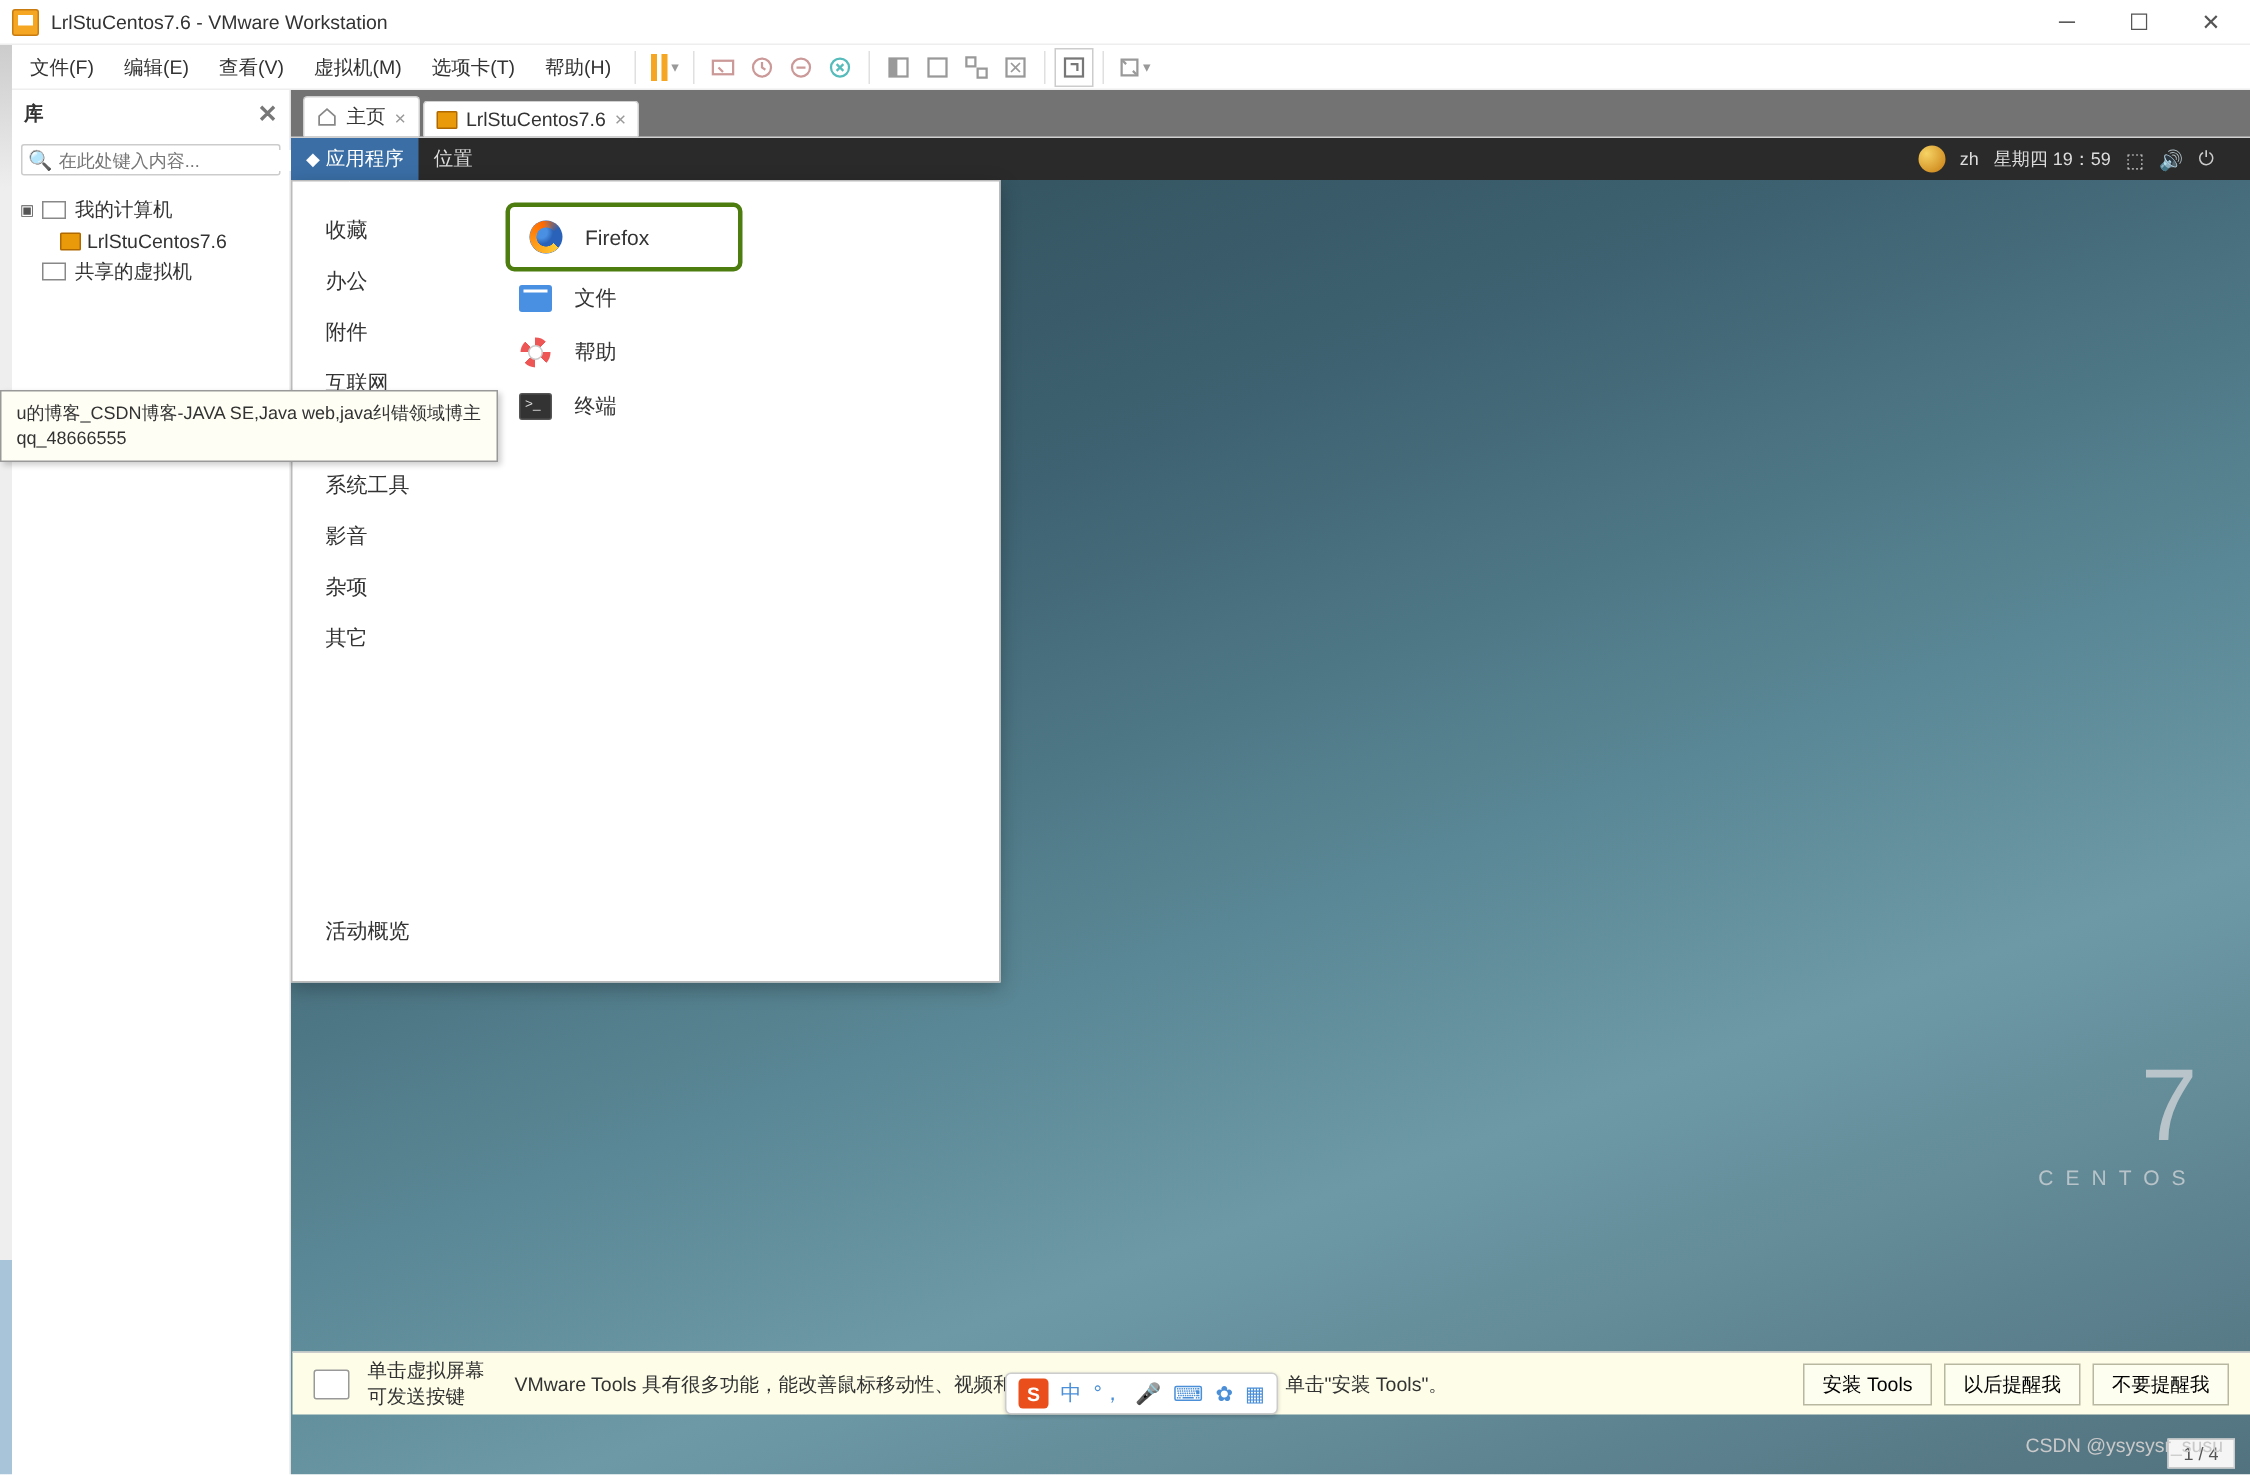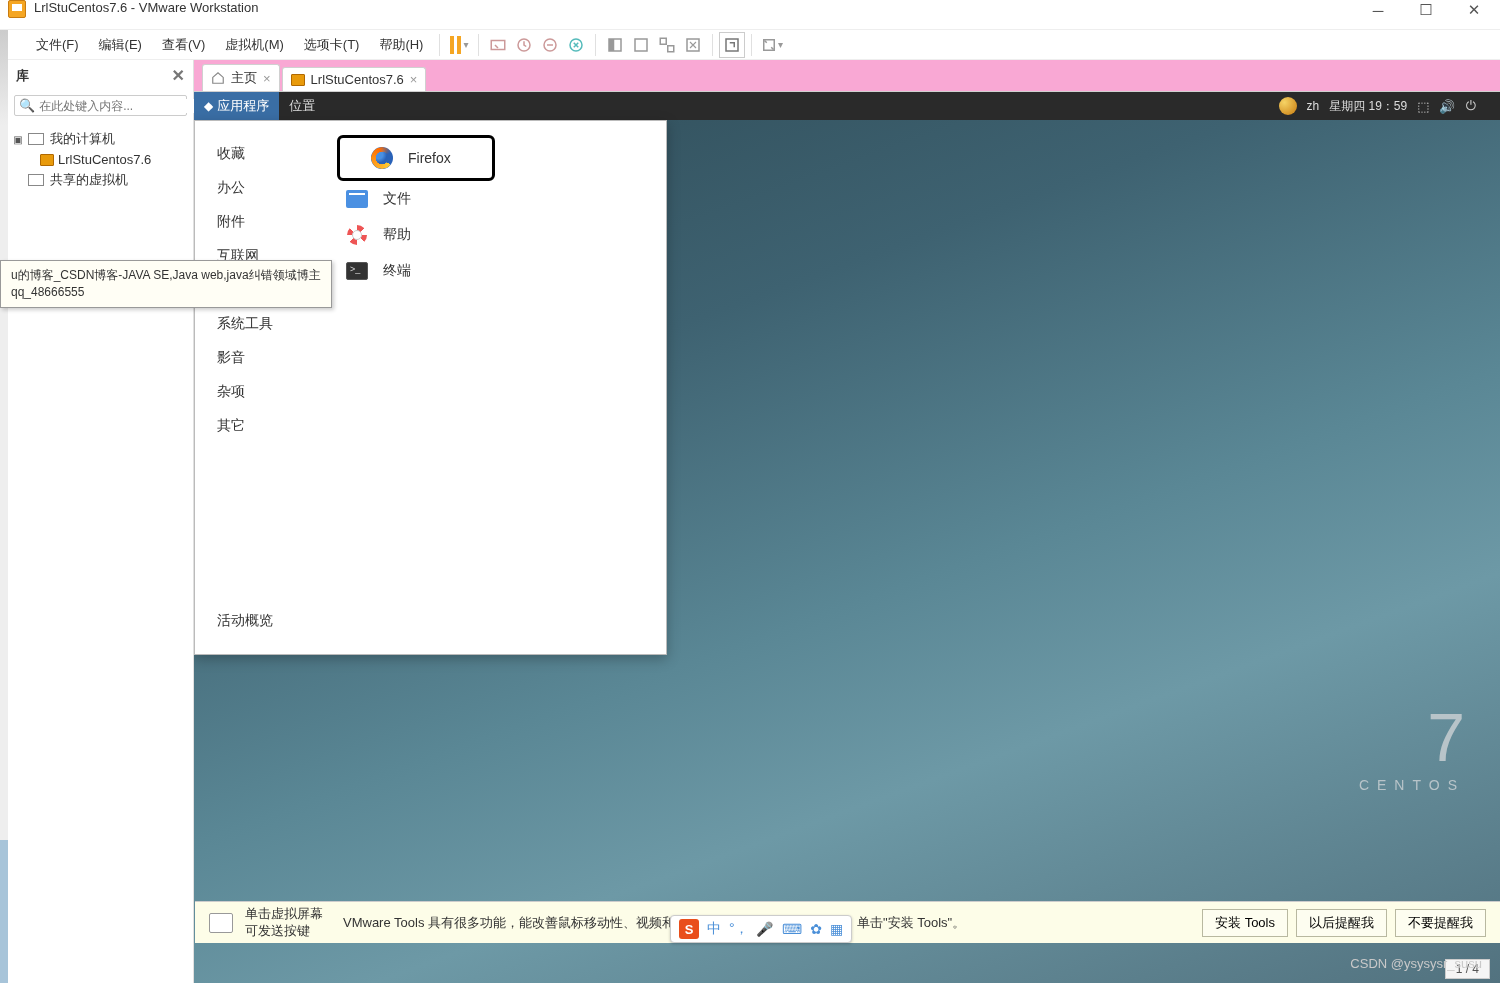--- a/index.html
+++ b/index.html
@@ -1,24 +1,24 @@
 <!DOCTYPE html>
 <html><head>
 <meta charset="utf-8">
 <style>
   * { box-sizing: border-box; margin: 0; padding: 0; font-family: "Microsoft YaHei", Arial, sans-serif; }
   body { width: 1500px; height: 983px; background: #fff; position: relative; overflow: hidden; font-size: 13px; color: #333; }
   .left-edge { position:absolute; left:0; top:30px; width:8px; bottom:0; background:linear-gradient(#ccc, #eee 10%, #eee 85%, #a7c4d9 85%, #a7c4d9 100%); }
-  .titlebar { height:30px; display:flex; align-items:flex-start; padding:0 8px; background:#fff; border-bottom:1px solid #eee; }
+  .titlebar { height:30px; display:flex; align-items:center; padding:0 8px; background:#fff; border-bottom:1px solid #eee; }
   .vm-icon { width:18px; height:18px; background:#f5a623; border:1px solid #c87b0f; margin-right:8px; position:relative; border-radius:2px;}
   .vm-icon::after{content:"";position:absolute;left:3px;top:3px;right:3px;bottom:6px;background:#fff;}
   .titlebar .title { flex:1; }
   .win-ctrls { display:flex; gap:28px; margin-right:8px; }
   .win-ctrls span { width:20px; height:20px; display:flex; align-items:center; justify-content:center; color:#555; font-size:15px;}
-  .menubar { height:30px; display:flex; align-items:center; border-bottom:1px solid #eee; padding-left:18px;}
+  .menubar { height:30px; display:flex; align-items:center; border-bottom:1px solid #eee; padding-left:2px;}
   .menubar .m { padding:0 10px; height:100%; display:flex; align-items:center; }
   .tool-sep{ width:1px; height:22px; background:#e0e0e0; margin:0 6px;}
   .toolbtn{ width:26px; height:26px; display:flex; align-items:center; justify-content:center; color:#999; border:1px solid transparent;}
   .toolbtn svg{width:18px;height:18px;}
   .pause-btn{display:flex;align-items:center;gap:2px;}
   .pause-btn .bars{display:flex;gap:3px;}
   .pause-btn .bars span{width:4px;height:18px;background:#f5a623;}
   .chev{color:#999;font-size:10px;}
   .body-row{display:flex; position:absolute; left:8px; right:0; top:30px; bottom:0;}
   .sidebar{width:186px; border-right:1px solid #e0e0e0; display:flex; flex-direction:column; background:#fff;position:relative;}
@@ -26,42 +26,42 @@
   .lib-hdr .x{font-size:16px;color:#777;}
   .search{margin:4px 6px 8px;display:flex;align-items:center;border:1px solid #ccc;border-radius:2px;padding:2px 4px;}
   .search input{border:none;outline:none;flex:1;font-size:12px;color:#888;}
   .tree{padding:4px 4px;font-size:13px;}
   .tree .node{display:flex;align-items:center;gap:4px;padding:2px 0;}
   .tree .node .tw{width:12px;text-align:center;color:#555;font-size:10px;}
   .tree .sub{margin-left:28px;}
   .computer-icon{width:16px;height:12px;border:1px solid #888;background:#fff;position:relative;margin-right:2px;}
   .vm-small{width:14px;height:12px;background:#e89a0b;border:1px solid #b06800;border-radius:1px;position:relative;}
   .main{flex:1;display:flex;flex-direction:column;min-width:0;}
-  .tabs{height:32px;display:flex;align-items:flex-end;border-bottom:1px solid #d0d0d0;padding-left:8px;background:#f9a8d4;}
+  .tabs{height:32px;display:flex;align-items:flex-end;border-bottom:1px solid #d0d0d0;padding-left:8px;background:#737373;}
   .tab{border:1px solid #d0d0d0;border-bottom:none;display:flex;align-items:center;padding:4px 8px;margin-right:2px;border-radius:3px 3px 0 0;background:#fff;font-size:13px;gap:6px;}
   .tab .close{color:#999;font-size:13px;}
   .tab.active{background:#fff;}
   .home-ico{width:14px;height:14px;}
   .vm-content{flex:1;position:relative;background:linear-gradient(160deg,#2d4954 0%,#3e6271 30%,#5a8795 55%,#6d99a6 70%,#52727f 100%);overflow:hidden;}
   .gnome-bar{height:28px;background:#2a2a2a;display:flex;align-items:center;color:#ddd;font-size:13px;}
   .gnome-bar .left{display:flex;height:100%;}
   .gnome-bar .left .gitem{padding:0 10px;display:flex;align-items:center;height:100%;gap:4px;}
   .gnome-bar .left .gitem.active{background:#3a6ea5;color:#fff;}
   .gnome-bar .right{margin-left:auto;display:flex;align-items:center;gap:10px;padding-right:24px;font-size:12px;}
   .gnome-bar .right .badge{width:18px;height:18px;border-radius:50%;background:radial-gradient(circle at 30% 30%,#f6d365,#c87b0f);}
   .gnome-bar .right .ico{font-size:13px;color:#ccc;}
   .menu-panel{position:absolute;left:0;top:28px;width:473px;height:535px;background:#fff;border:1px solid #bbb;box-shadow:0 4px 12px rgba(0,0,0,0.25);display:flex;}
   .menu-panel::before{content:"";position:absolute;top:-8px;left:30px;border:8px solid transparent;border-bottom-color:#fff;}
   .cats{width:130px;padding:16px 0 12px 22px;font-size:14px;display:flex;flex-direction:column;}
   .cats .cat{padding:8px 0;color:#333;}
   .cats .bottom{margin-top:auto;padding-bottom:12px;font-family:Liberation Serif, serif;}
   .apps{flex:1;padding:14px 12px;position:relative;}
   .app-item{display:flex;align-items:center;gap:14px;padding:6px 8px;font-size:14px;border-radius:3px;}
   .app-item .aicon{width:24px;height:24px;display:flex;align-items:center;justify-content:center;}
-  .hl{border:3px solid #000000;border-radius:6px;padding:2px 22px;width:158px;}
+  .hl{border:3px solid #4d7c0f;border-radius:6px;padding:2px 4px;width:158px;}
   .firefox-ico{width:22px;height:22px;border-radius:50%;background:radial-gradient(circle at 35% 35%,#4a90e2 20%,#2962b8 40%);position:relative;overflow:hidden;}
   .firefox-ico::after{content:"";position:absolute;inset:0;border-radius:50%;background:conic-gradient(from 130deg,#ffcc33,#ff6a00 60%,transparent 80%);mask:radial-gradient(circle at 50% 50%,transparent 40%,#000 42%);}
   .files-ico{width:22px;height:18px;background:#4a90e2;border-radius:2px;position:relative;}
   .files-ico::before{content:"";position:absolute;top:3px;left:3px;right:3px;height:2px;background:#fff;}
   .install-ico{width:22px;height:20px;border:1px solid #888;background:#eee;border-radius:2px;}
   .help-ico{width:20px;height:20px;border-radius:50%;background:conic-gradient(#e55 0 45deg,#fff 45deg 90deg,#e55 90deg 135deg,#fff 135deg 180deg,#e55 180deg 225deg,#fff 225deg 270deg,#e55 270deg 315deg,#fff 315deg);position:relative;}
   .help-ico::after{content:"";position:absolute;inset:5px;border-radius:50%;background:#fff;border:1px solid #ccc;}
   .term-ico{width:22px;height:18px;background:#333;border:1px solid #555;border-radius:2px;position:relative;}
   .term-ico::after{content:">_";color:#ddd;font-size:9px;position:absolute;left:3px;top:1px;}
   .tooltip{position:absolute;left:0;top:260px;background:#fffef5;border:1px solid #999;padding:6px 10px;font-size:12px;color:#333;line-height:1.4;z-index:50;box-shadow:2px 2px 4px rgba(0,0,0,0.2);}

